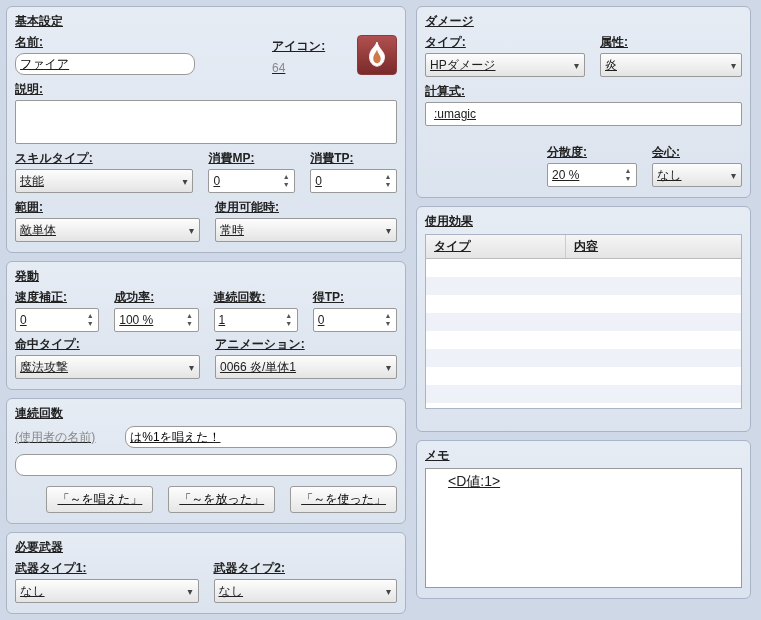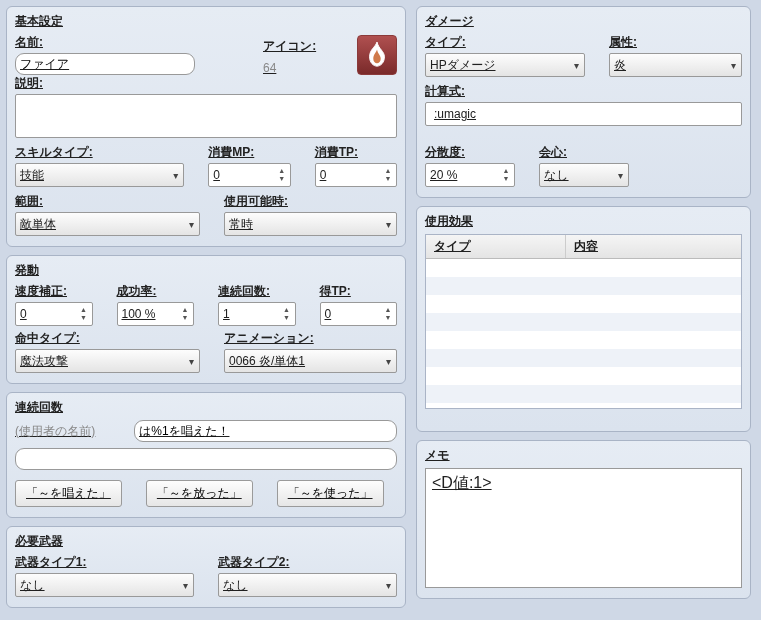--- a/index.html
+++ b/index.html
@@ -23,21 +23,21 @@
     border: 1px solid #a9b4c6;
     border-radius: 6px;
     padding: 6px 8px 10px 8px;
     text-decoration: underline;
   }
   .panel-title {
     font-weight: bold;
     font-size: 12px;
     margin-bottom: 4px;
   }
-  .row { display: flex; gap: 24px; align-items: flex-end; }
+  .row { display: flex; gap: 15px; align-items: flex-end; justify-content: flex-end; }
   .field { display: flex; flex-direction: column; gap: 2px; }
   label.lbl { font-size: 12px; font-weight: bold; color: #222; }
   input[type=text], .select, textarea, .spin {
     background: #fff;
     border: 1px solid #999;
     border-radius: 2px;
     font-size: 12px;
     padding: 2px 4px;
   }
   input[type=text] { height: 22px; border-radius: 9px; }
@@ -119,22 +119,22 @@
     font-size: 12px;
   }
   .trow { height: 18px; }
   .trow:nth-child(odd) { background: #fff; }
   .trow:nth-child(even) { background: #eef2f8; }
   .memo {
     background: #fff;
     border: 1px solid #999;
     width: 100%;
     height: 120px;
-    padding: 4px 6px;
-    font-size: 16px;
+    padding: 4px 22px;
+    font-size: 14px;
     overflow: auto;
   }
   .formula-box {
     background: #fff;
     border: 1px solid #999;
     height: 24px;
     display: flex;
     align-items: center;
     padding: 0 8px;
     border-radius: 2px;
@@ -160,21 +160,21 @@
       <div class="field">
         <div class="icon-box">
           <svg class="flame" viewBox="0 0 24 28">
             <path d="M12 0 C10 6 4 8 4 16 C4 22 8 26 12 26 C16 26 20 22 20 16 C20 10 14 8 12 0 Z" fill="#fff" stroke="#fff" stroke-width="1"></path>
             <path d="M12 8 C11 12 8 13 8 18 C8 21 10 23 12 23 C14 23 16 21 16 18 C16 14 13 13 12 8 Z" fill="#d07a4a"></path>
           </svg>
         </div>
       </div>
     </div>
 
-    <div class="field" style="">
+    <div class="field" style="margin-top:6px">
       <label class="lbl">説明:</label>
       <textarea style="width: 100%; height: 44px;"></textarea>
     </div>
 
     <div class="row" style="margin-top:6px">
       <div class="field" style="width:185px">
         <label class="lbl">スキルタイプ:</label>
         <div class="select">
             <span>技能</span>
           </div>

